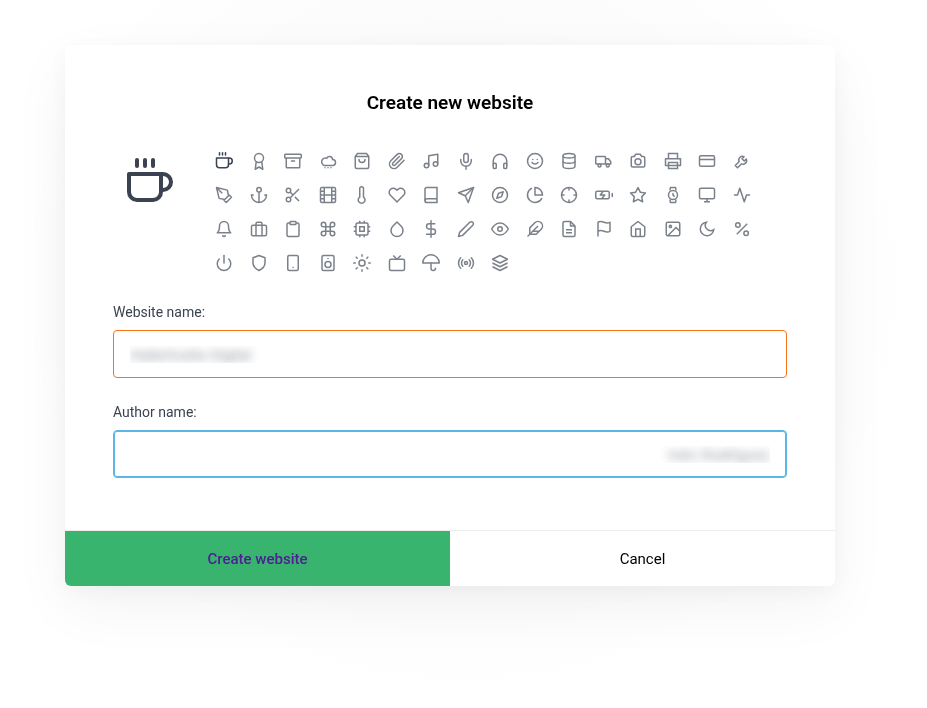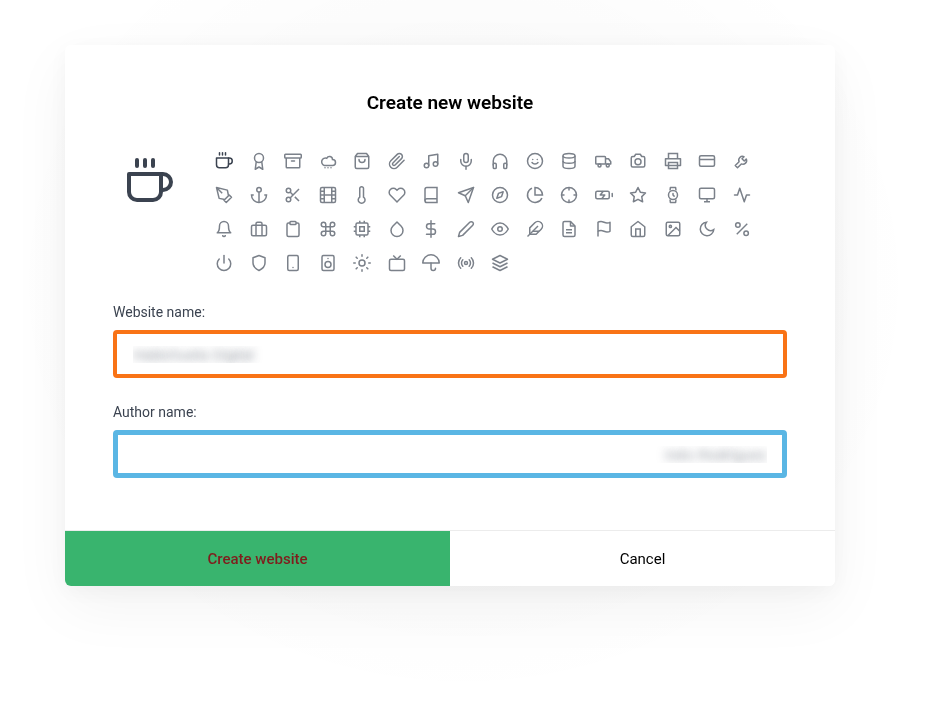--- a/index.html
+++ b/index.html
@@ -80,21 +80,21 @@
   .icon-grid .icon.selected { color: #3b4350; }
   .form-row { margin-bottom: 26px; }
   .form-label {
     font-size: 14px;
     color: #3b4350;
     margin-bottom: 10px;
   }
   .input {
     width: 100%;
     height: 48px;
-    border: 4px solid #f97316;
+    border: 1px solid #f97316;
     border-radius: 4px;
     padding: 0 16px;
     font-size: 15px;
     color: #2f3640;
     outline: none;
   }
   .input.focused {
     border-color: #5ab6e4;
     box-shadow: 0 0 0 1px #5ab6e4 inset;
     text-align: right;
@@ -110,21 +110,21 @@
     flex: 1;
     display: flex;
     align-items: center;
     justify-content: center;
     font-size: 15px;
     cursor: pointer;
     user-select: none;
   }
   .btn-primary {
     background: #39b46e;
-    color: #7f1d1d;
+    color: #4c1d95;
     font-weight: 500;
   }
   .btn-secondary {
     background: #fff;
     color: #000000;
   }
 </style>
 </head>
 <body>
 <div class="backdrop"></div>

